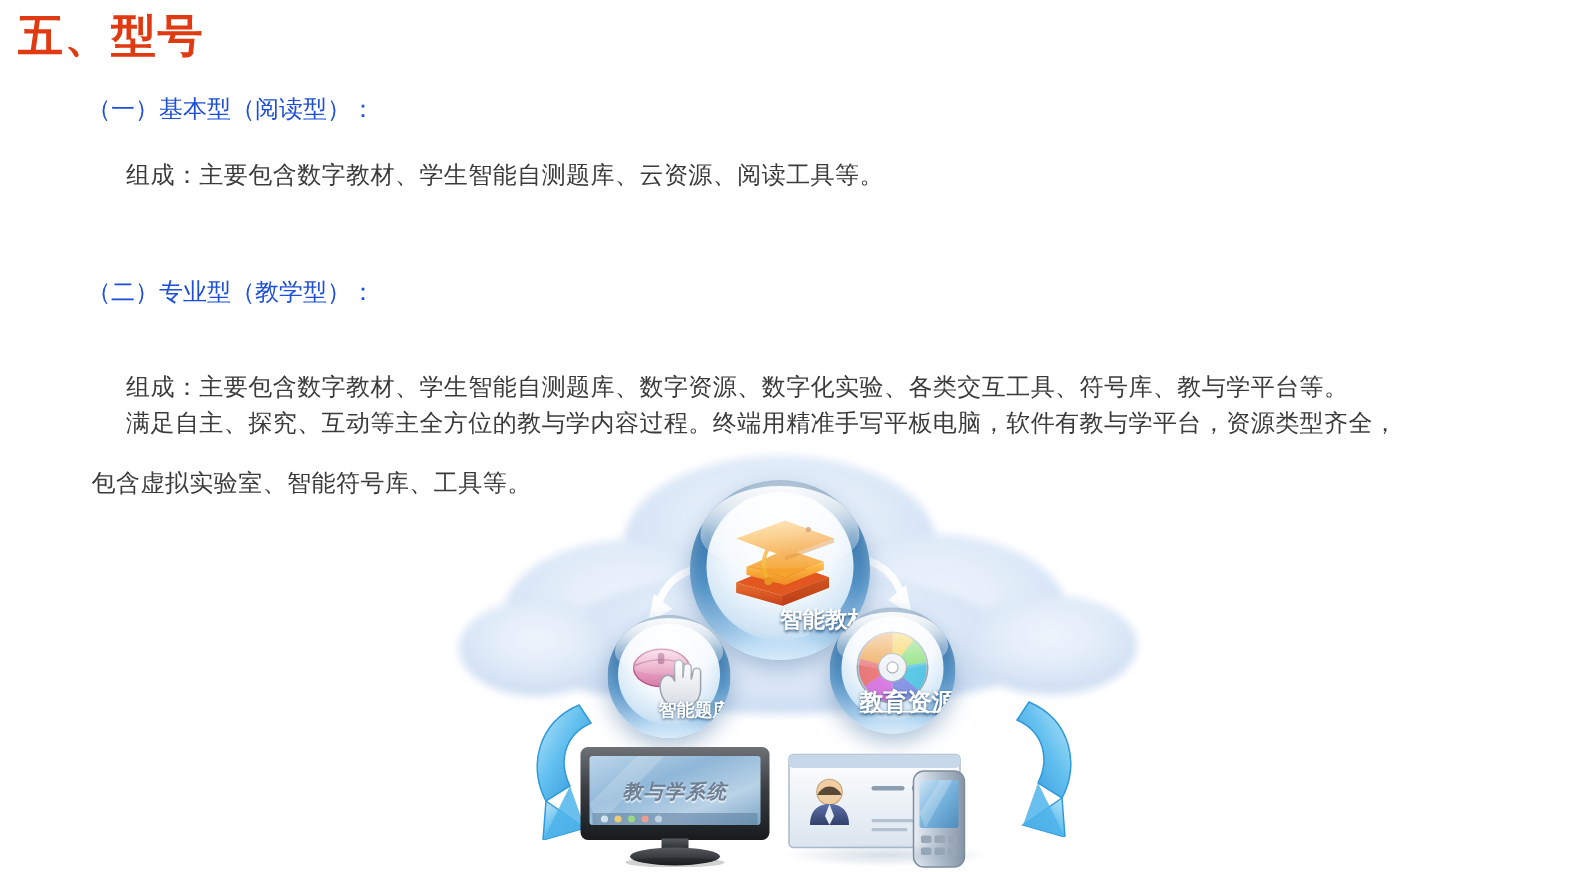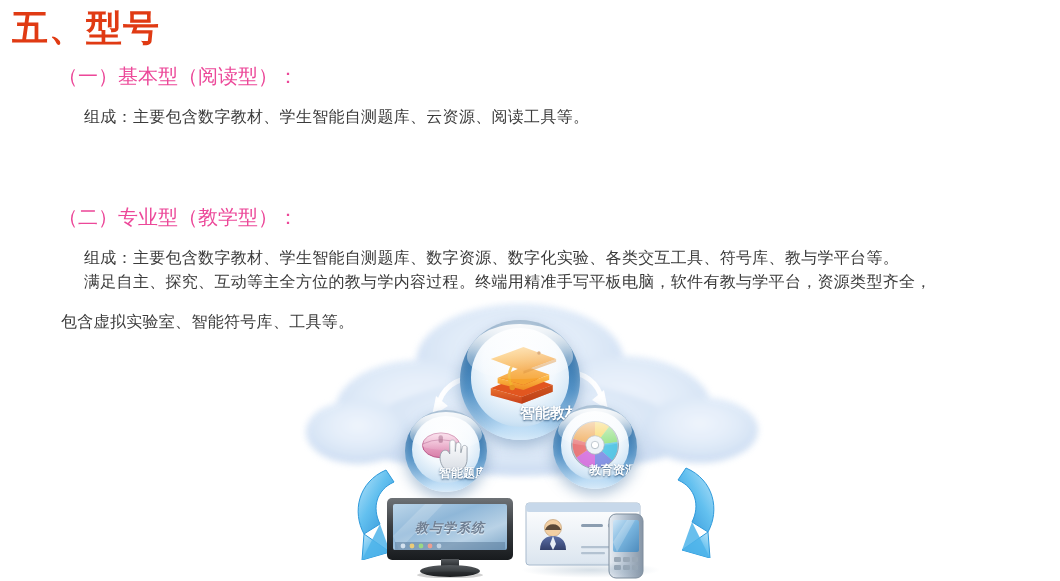--- a/index.html
+++ b/index.html
@@ -9,35 +9,35 @@
     background:#ffffff;
     font-family:"Liberation Sans","DejaVu Sans",sans-serif;
     overflow:hidden;
     position:relative;
   }
   .page{position:relative;width:1060px;height:581px;}
 
   
   .section-title{
     position:absolute;left:12px;top:4px;
-    font-size:36px;font-weight:bold;
+    font-size:30px;font-weight:bold;
     color:#e03a13;
     letter-spacing:1px;
     white-space:nowrap;
   }
 
   
   .sub-head{
     position:absolute;
-    font-size:20px;
-    color:#ec4899;
+    font-size:16px;
+    color:#1d4ed8;
     white-space:nowrap;
   }
   #subhead-1{left:58px;top:63px;}
-  #subhead-2{left:58px;top:204px;}
+  #subhead-2{left:58px;top:185px;}
 
   
   .body-line{
     position:absolute;
     font-size:16px;
     color:#3b3b3b;
     white-space:nowrap;
     letter-spacing:0.3px;
   }
   #p1-l1{left:84px;top:107px;}
@@ -82,21 +82,21 @@
     text-shadow:0 1px 2px rgba(20,60,100,.85);
     z-index:5;
     pointer-events:none;
   }
 
   #node-main{left:160px;top:20px;width:120px;height:120px;}
   #node-main .cap{font-size:15px;bottom:14%;}
   #node-left{left:105px;top:110px;width:82px;height:82px;}
   #node-left .cap{font-size:12px;bottom:12%;}
   #node-right{left:253px;top:105px;width:84px;height:84px;}
-  #node-right .cap{font-size:12px;bottom:12%;}
+  #node-right .cap{font-size:16px;bottom:12%;text-decoration:underline;}
 
   .arrow-sm{position:absolute;}
   .arrow-big{position:absolute;}
 
   .devices{position:absolute;left:85px;top:196px;width:300px;height:85px;font-style:italic;}
 
   .monitor-label{
     position:absolute;left:0;right:0;top:28%;
     text-align:center;font-size:13px;font-weight:bold;color:#6f7f93;
     text-shadow:0 1px 1px rgba(255,255,255,.8);

